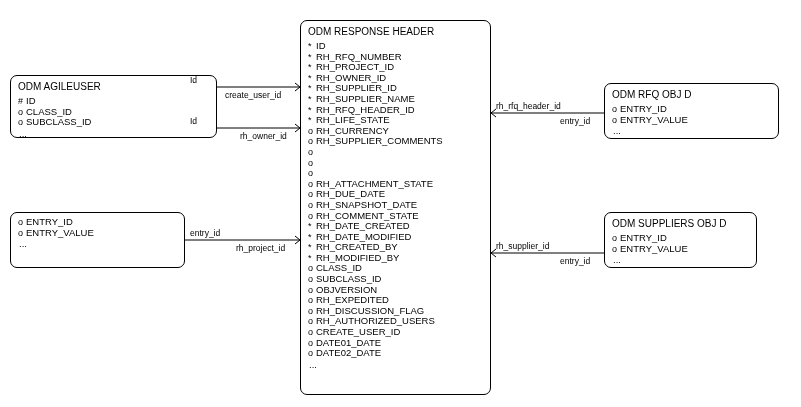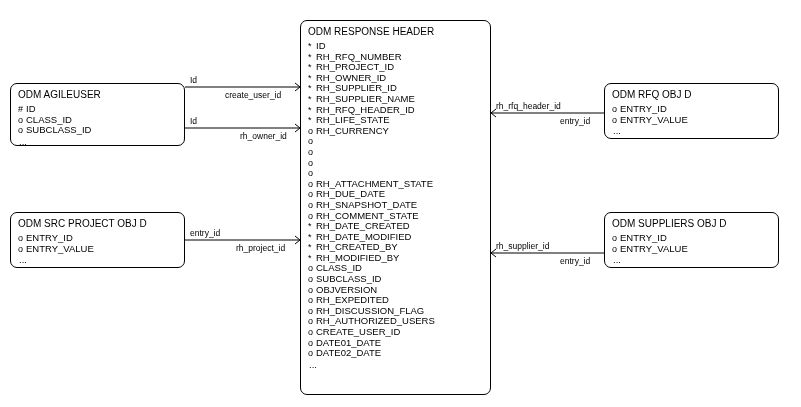--- a/index.html
+++ b/index.html
@@ -93,41 +93,40 @@
     <line x1="185" y1="240" x2="300" y2="240" stroke="#000000" stroke-width="1"></line>
     <path d="M295,236 L300,240 L295,244" fill="none" stroke="#000000" stroke-width="1"></path>
 
     <line x1="491" y1="113" x2="604" y2="113" stroke="#000000" stroke-width="1"></line>
     <path d="M496,109 L491,113 L496,117" fill="none" stroke="#000000" stroke-width="1"></path>
 
     <line x1="491" y1="253" x2="604" y2="253" stroke="#000000" stroke-width="1"></line>
     <path d="M496,249 L491,253 L496,257" fill="none" stroke="#000000" stroke-width="1"></path>
   </svg>
 
-  <div class="entity" style="left:10px; top:83px; width:175px; height:63px;">
+  <div class="entity" style="left:10px; top:75px; width:207px; height:63px;">
     <div class="entity-title">ODM AGILEUSER</div>
     <ul class="attr-list">
       <li class="attr">
         <span class="marker">#</span>
         <span class="attr-name">ID</span>
       </li>
       <li class="attr">
         <span class="marker">o</span>
         <span class="attr-name">CLASS_ID</span>
       </li>
       <li class="attr">
         <span class="marker">o</span>
         <span class="attr-name">SUBCLASS_ID</span>
       </li>
     </ul>
     <div class="ellipsis">...</div>
   </div>
 
   <div class="entity" style="left:10px; top:212px; width:175px; height:56px;">
-    <div class="entity-title">ODM SRC PROJECT OBJ D</div>
     <ul class="attr-list">
       <li class="attr">
         <span class="marker">o</span>
         <span class="attr-name">ENTRY_ID</span>
       </li>
       <li class="attr">
         <span class="marker">o</span>
         <span class="attr-name">ENTRY_VALUE</span>
       </li>
     </ul>
@@ -168,20 +167,21 @@
       <li class="attr">
           <span class="marker">*</span>
           <span class="attr-name">RH_LIFE_STATE</span>
         </li>
       <li class="attr">
           <span class="marker">o</span>
           <span class="attr-name">RH_CURRENCY</span>
         </li>
       <li class="attr">
           <span class="marker">o</span>
+          <span class="attr-name">RH_SUPPLIER_COMMENTS</span>
         </li>
       <li class="attr">
           <span class="marker">o</span>
         </li>
       <li class="attr">
           <span class="marker">o</span>
         </li>
       <li class="attr">
           <span class="marker">o</span>
         </li>
@@ -265,21 +265,21 @@
         <span class="attr-name">ENTRY_ID</span>
       </li>
       <li class="attr">
         <span class="marker">o</span>
         <span class="attr-name">ENTRY_VALUE</span>
       </li>
     </ul>
     <div class="ellipsis">...</div>
   </div>
 
-  <div class="entity" style="left:604px; top:212px; width:175px; height:56px;">
+  <div class="entity" style="left:604px; top:212px; width:153px; height:56px;">
     <div class="entity-title">ODM SUPPLIERS OBJ D</div>
     <ul class="attr-list">
       <li class="attr">
         <span class="marker">o</span>
         <span class="attr-name">ENTRY_ID</span>
       </li>
       <li class="attr">
         <span class="marker">o</span>
         <span class="attr-name">ENTRY_VALUE</span>
       </li>

